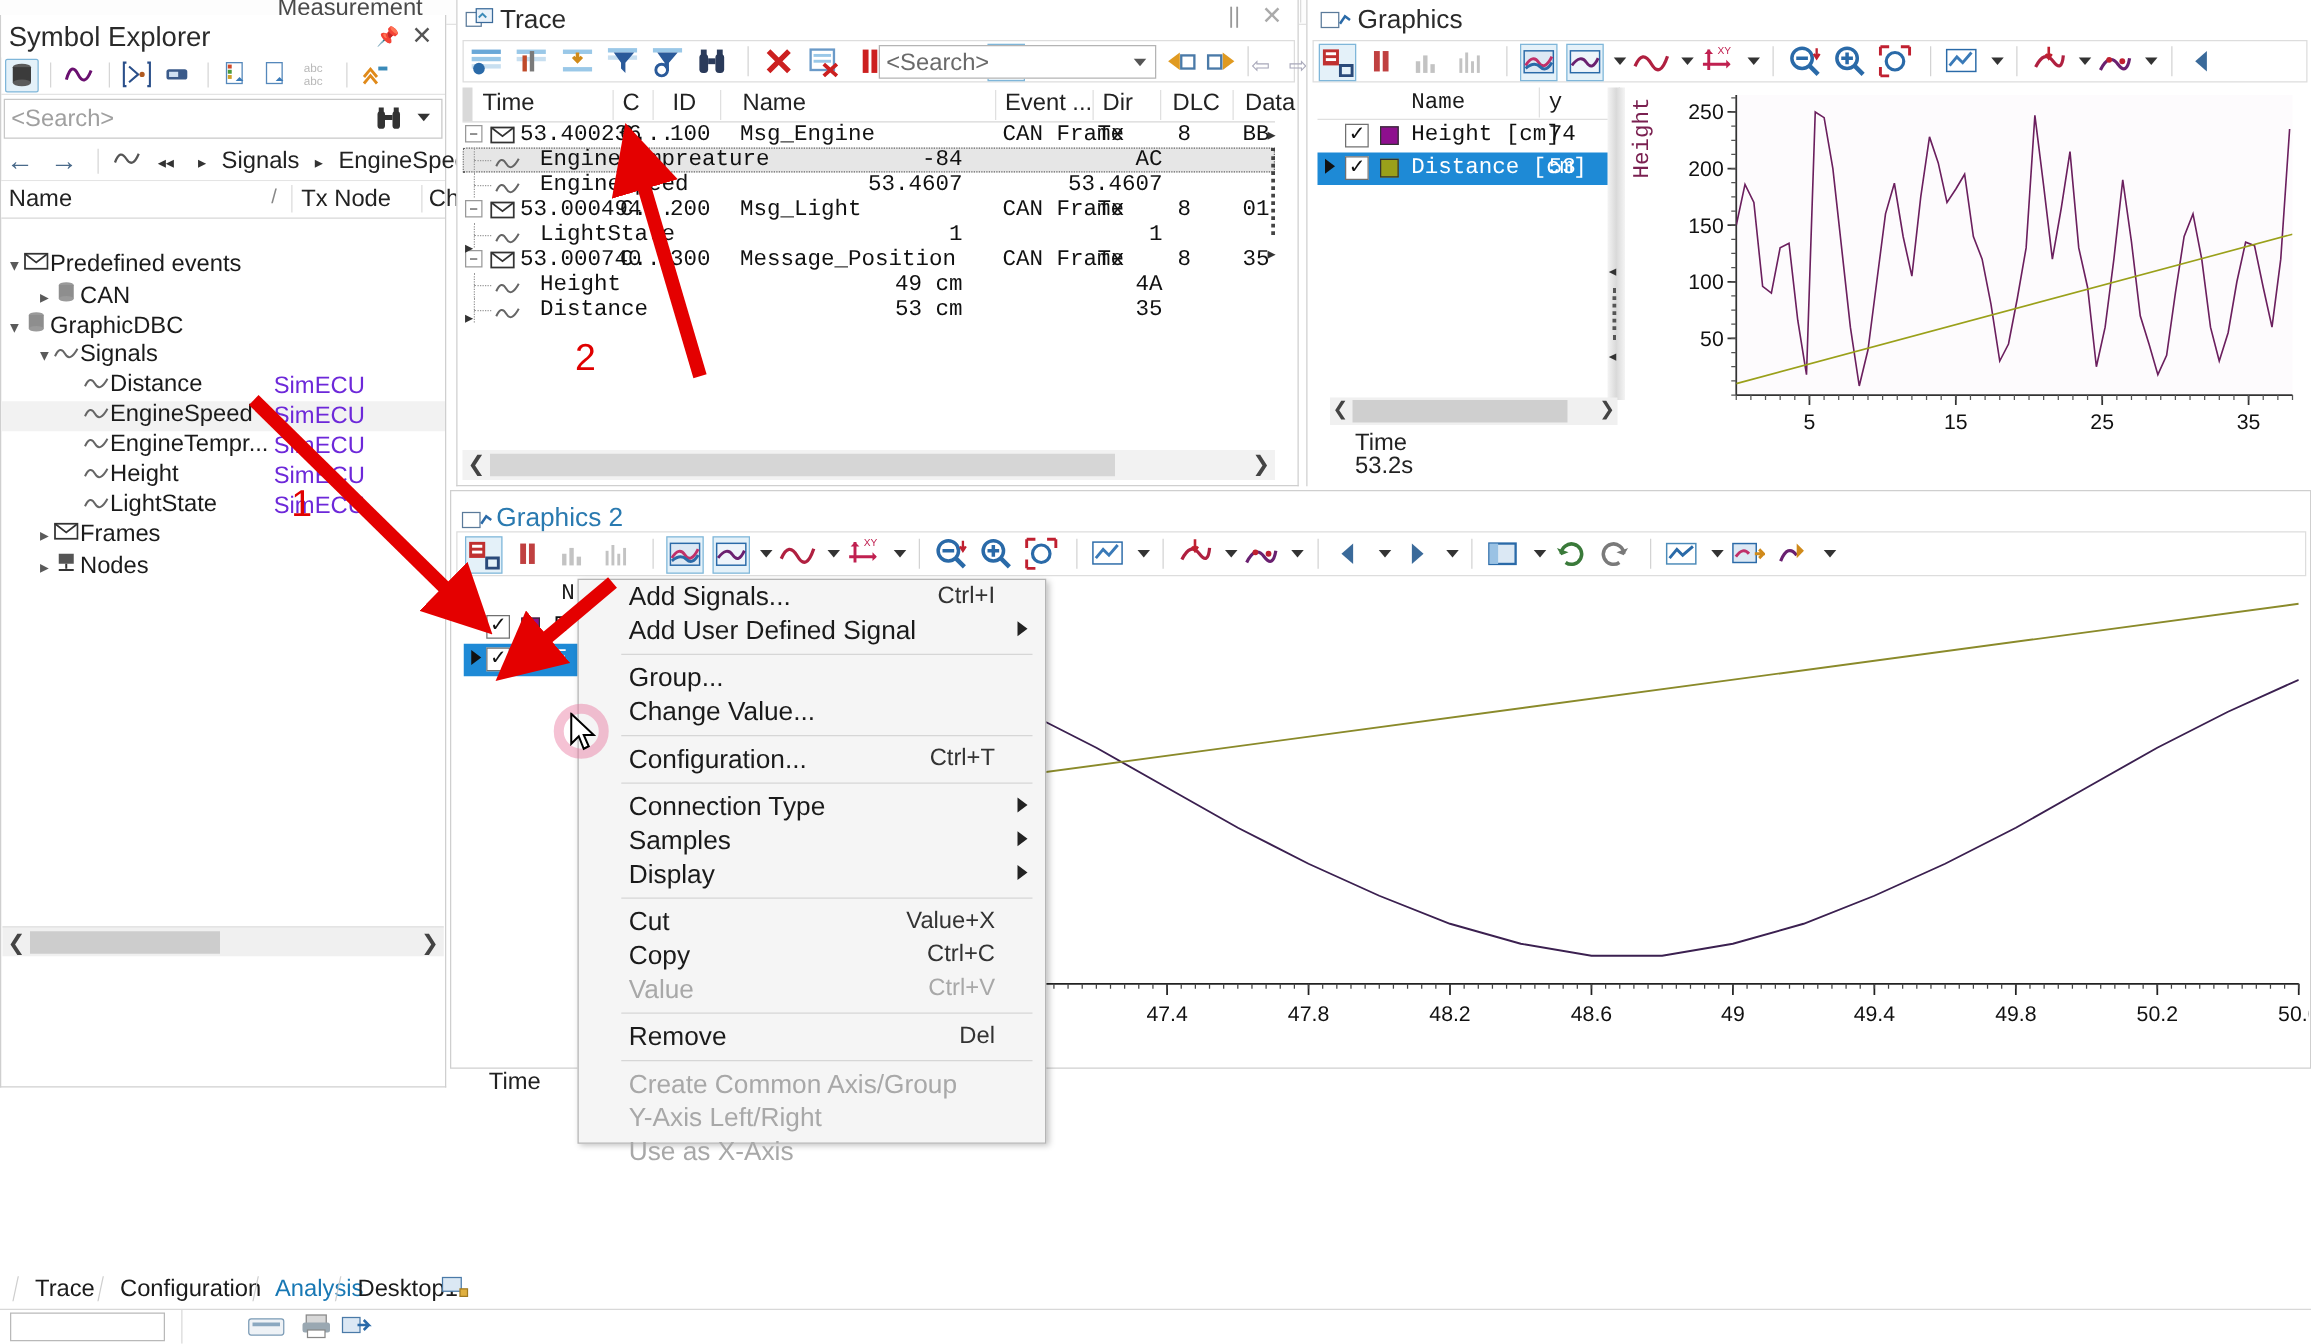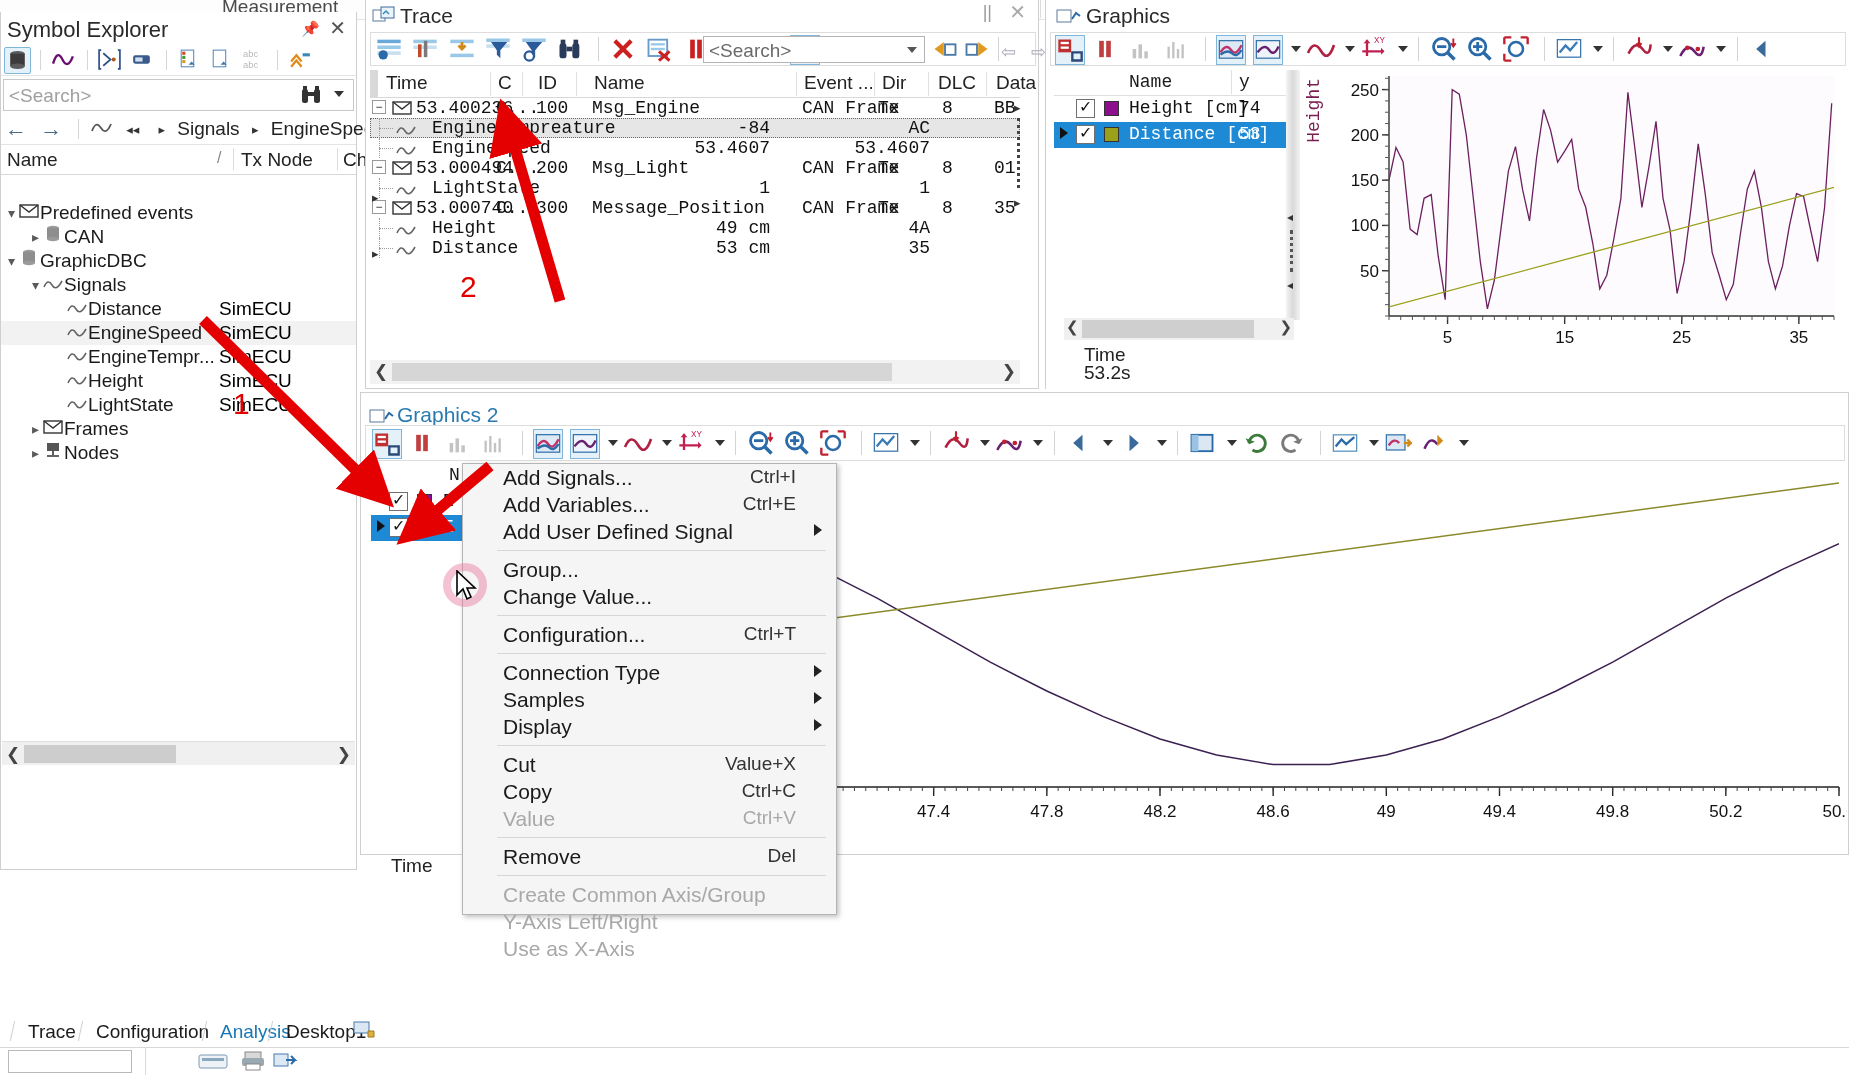--- a/index.html
+++ b/index.html
@@ -54,21 +54,21 @@
       background:#ffffff; }
   #se-colhdr .ch { position:absolute; top:4px; font-size:19px; color:#222; }
   #se-colhdr .cdiv { position:absolute; top:3px; width:1px; height:22px; background:#dcdcdc; }
 
   #se-tree { position:absolute; left:0; top:189px; width:355px; height:585px; overflow:hidden; }
   .trow { position:relative; height:24px; white-space:nowrap; }
   .trow.sel-light { background:#f2f2f2; }
   .texp { display:inline-block; width:13px; color:#5a5a5a; font-size:14px; text-align:center; }
   .ticon { display:inline-block; width:22px; text-align:center; vertical-align:middle; }
   .tlabel { display:inline-block; font-size:19px; color:#1b1b1b; vertical-align:middle; }
-  .ttx { position:absolute; left:218px; top:1px; font-size:19px; color:#000000; }
+  .ttx { position:absolute; left:218px; top:1px; font-size:19px; color:#6d28d9; }
 
   #se-hscroll { position:absolute; left:1px; bottom:104px; width:353px; height:24px;
       background:#f0f0f0; border-top:1px solid #e0e0e0; }
   #se-hscroll .arrL { position:absolute; left:4px; top:2px; font-size:17px; color:#444; }
   #se-hscroll .arrR { position:absolute; right:4px; top:2px; font-size:17px; color:#444; }
   #se-hscroll .thumb { position:absolute; left:22px; top:3px; width:152px; height:18px;
       background:#cdcdcd; }
 
   #se-info { position:absolute; left:1px; bottom:2px; width:353px; height:100px;
       border:1px solid #c9c9c9; background:#fff; padding:4px 6px; }
@@ -1271,24 +1271,20 @@
   </div>
   <div id="g2-time">Time</div>
 </div>
 
 <div id="ctxmenu">
     <div class="mi">
       <span class="lb">Add Signals...</span>
       <span class="sc">Ctrl+I</span>
     </div>
     <div class="mi">
-      <span class="lb">Add Variables...</span>
-      <span class="sc">Ctrl+E</span>
-    </div>
-    <div class="mi">
       <span class="lb">Add User Defined Signal</span>
       <span class="sub"></span>
     </div>
     <div class="msep"></div>
     <div class="mi">
       <span class="lb">Group...</span>
     </div>
     <div class="mi">
       <span class="lb">Change Value...</span>
     </div>

